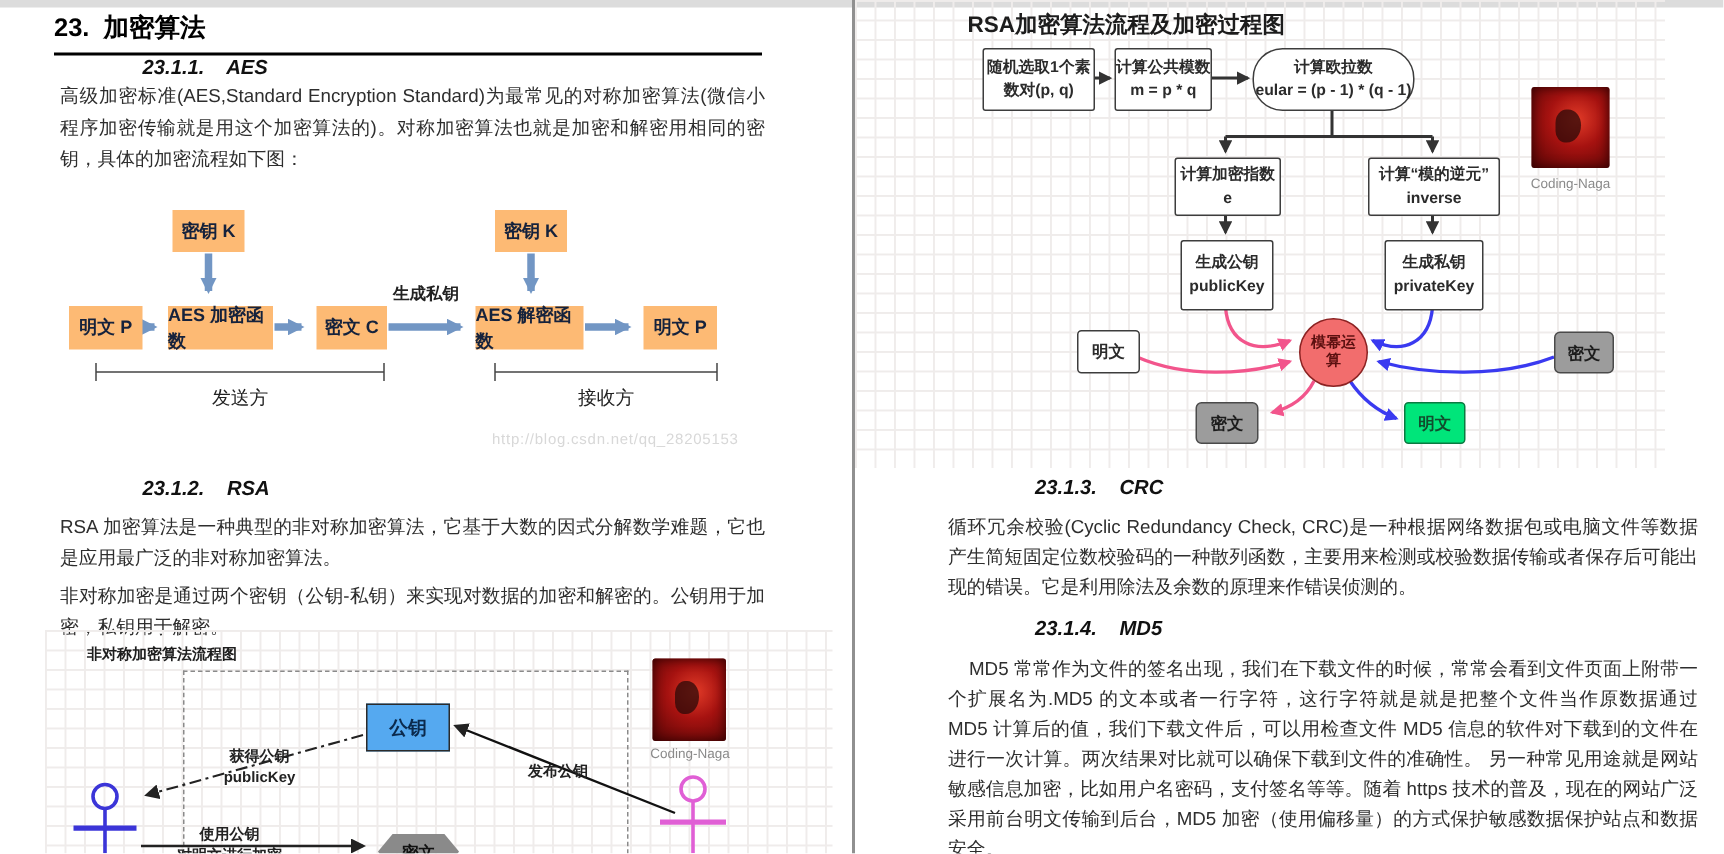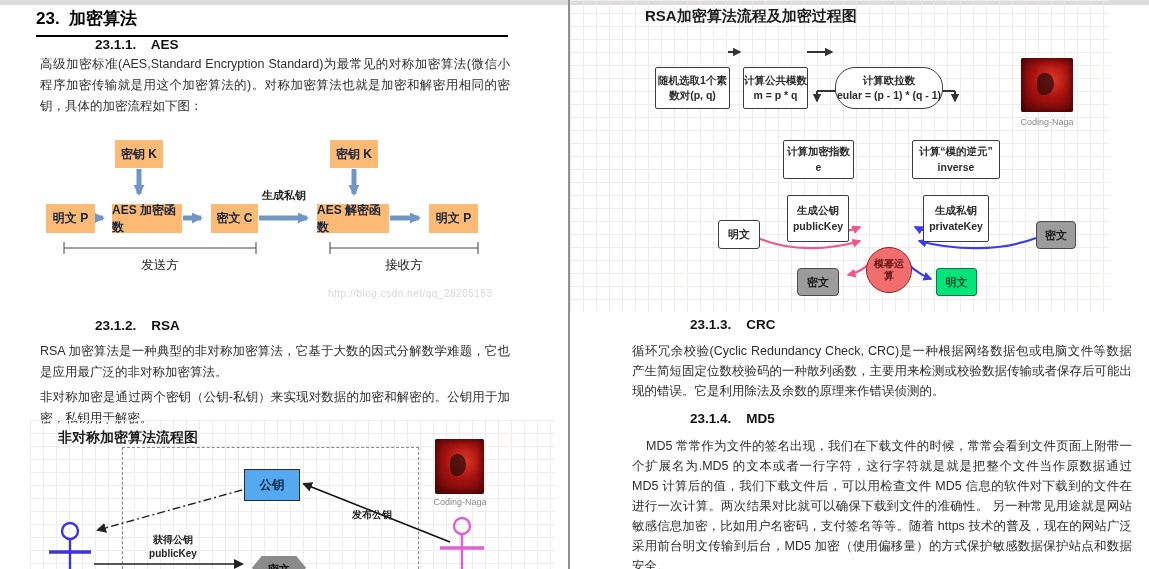--- a/index.html
+++ b/index.html
@@ -4,25 +4,25 @@
 <style>
   html,body{margin:0;padding:0;}
   body{
     width:1149px;height:569px;position:relative;overflow:hidden;
     background:#ffffff;
     font-family:"Liberation Sans","DejaVu Sans",sans-serif;
     color:#2f2f2f;
   }
   .abs{position:absolute;}
   .pre{white-space:pre;}
-  .ml{white-space:pre-line;margin-top:35px;}
+  .ml{white-space:pre-line;}
   .topstrip{left:0;top:0;width:1149px;height:5px;background:#dcdcdc;}
   .divider{left:568px;top:0;width:2px;height:569px;background:#909090;}
   .h1{font-size:17px;font-weight:bold;color:#000;padding-bottom:5px;border-bottom:2.5px solid #000;}
-  .h2{font-size:13.5px;font-weight:bold;color:#111;}
+  .h2{font-size:13.5px;font-weight:bold;color:#111;font-style:italic;}
   .para{font-size:12.5px;line-height:21px;text-align:justify;color:#2e2e2e;}
   .para-r{font-size:12.5px;line-height:20px;text-align:justify;color:#2e2e2e;}
   
   .bbox{background:#fdba74;color:#15223c;font-weight:bold;font-size:12px;
         display:flex;align-items:center;justify-content:center;}
   .dimlabel{font-size:12.5px;color:#222;}
   .netlabel{font-size:11px;color:#222;font-weight:600;}
   .watermark{font-size:10px;color:#d8d8d8;letter-spacing:.5px;}
   
   .grid{background-image:linear-gradient(#efeceb 1px,transparent 1px),
@@ -47,21 +47,21 @@
         display:flex;align-items:center;justify-content:center;}
   .dashed{border:1.2px dashed #8a8a8a;}
   .smalllabel{font-size:10px;color:#222;font-weight:600;text-align:center;line-height:1.4;}
   .hexagon{background:#8a8a8a;color:#111;font-weight:bold;font-size:11px;text-align:center;
         clip-path:polygon(18% 0,82% 0,100% 45%,82% 100%,18% 100%,0 45%);}
   .avatar{background:radial-gradient(circle at 58% 40%, #e23b28 0%, #a61210 42%, #520505 100%);
         border-radius:2px;box-shadow:inset 0 0 8px #300;}
   .avatar:after{content:"";position:absolute;left:30%;top:28%;width:34%;height:40%;
         background:#2b0a08;border-radius:46% 54% 60% 40%;opacity:.75;}
   .caption{font-size:9px;color:#8a8a8a;text-align:center;}
-  .dtitle{font-size:14px;font-weight:bold;color:#1d1d1d;}
+  .dtitle{font-size:10px;font-weight:bold;color:#1d1d1d;}
 </style>
 </head>
 <body>
 
 <div class="abs topstrip"></div>
 <div class="abs divider"></div>
 
 <div class="abs h1 pre" style="left:36px;top:7px;width:472px;">23.  加密算法</div>
 
 <div class="abs h2 pre" style="left:95px;top:37px;">23.1.1.    AES</div>

